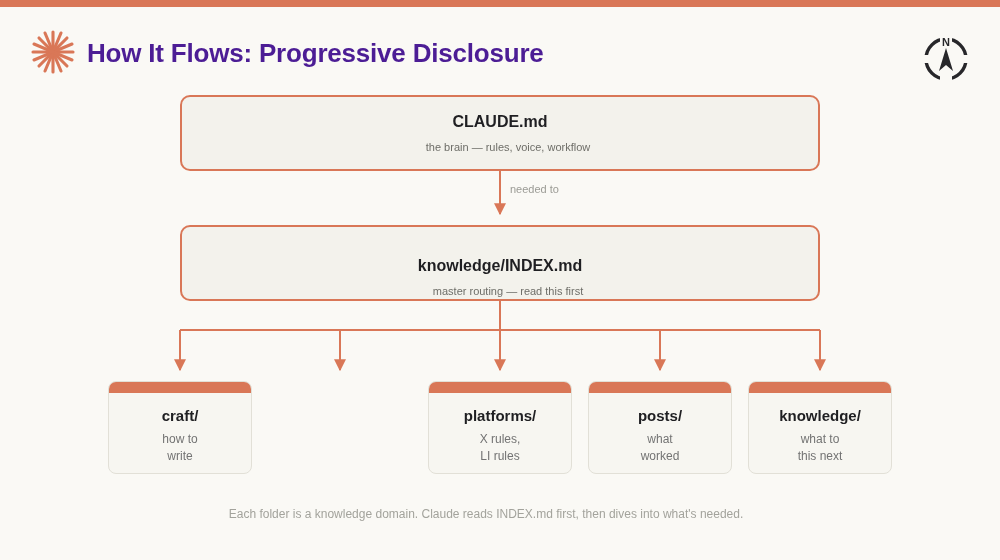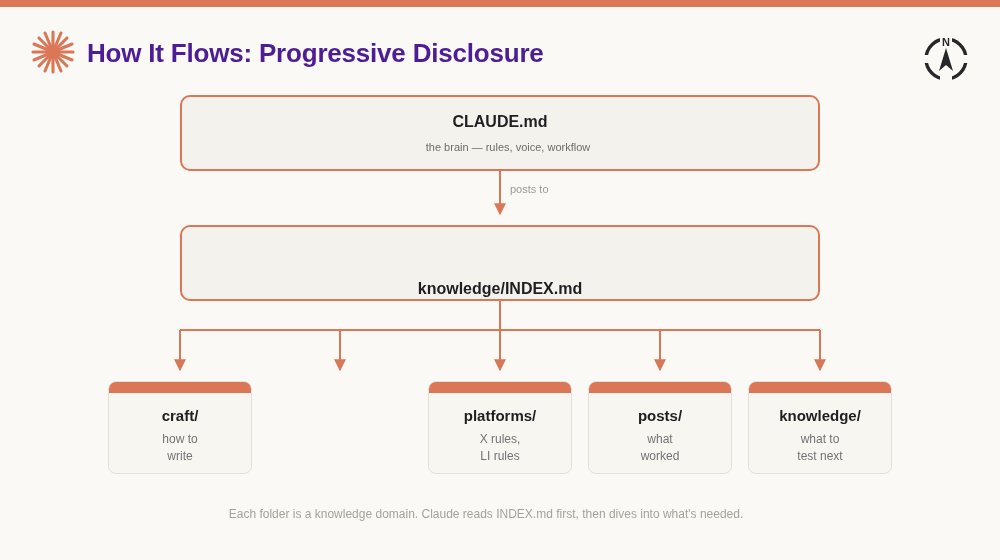--- a/index.html
+++ b/index.html
@@ -238,24 +238,25 @@
       <line x1="660" y1="330" x2="660" y2="370" marker-end="url(#arrow)"></line>
       <line x1="820" y1="330" x2="820" y2="370" marker-end="url(#arrow)"></line>
     </g>
   </svg>
 
   <div class="node-box" id="node-claude">
     <div class="node-title">CLAUDE.md</div>
     <div class="node-sub">the brain — rules, voice, workflow</div>
   </div>
 
-  <div class="edge-label" id="label-routes">posts to</div>
+  <div class="edge-label" id="label-routes">needed to</div>
 
   <div class="node-box" id="node-index">
     <div class="node-title">knowledge/INDEX.md</div>
+    <div class="node-sub">master routing — read this first</div>
   </div>
 
   <div class="leaf-card" id="leaf-0">
     <div class="leaf-accent"></div>
     <div class="leaf-title">craft/</div>
     <div class="leaf-desc">how to
 write</div>
   </div>
 
 
@@ -270,18 +271,18 @@
     <div class="leaf-accent"></div>
     <div class="leaf-title">posts/</div>
     <div class="leaf-desc">what
 worked</div>
   </div>
 
   <div class="leaf-card" id="leaf-4">
     <div class="leaf-accent"></div>
     <div class="leaf-title">knowledge/</div>
     <div class="leaf-desc">what to
-test next</div>
+this next</div>
   </div>
 
 </div>
 
 <div class="caption">Each folder is a knowledge domain. Claude reads INDEX.md first, then dives into what's needed.</div>
 
 </body></html>

